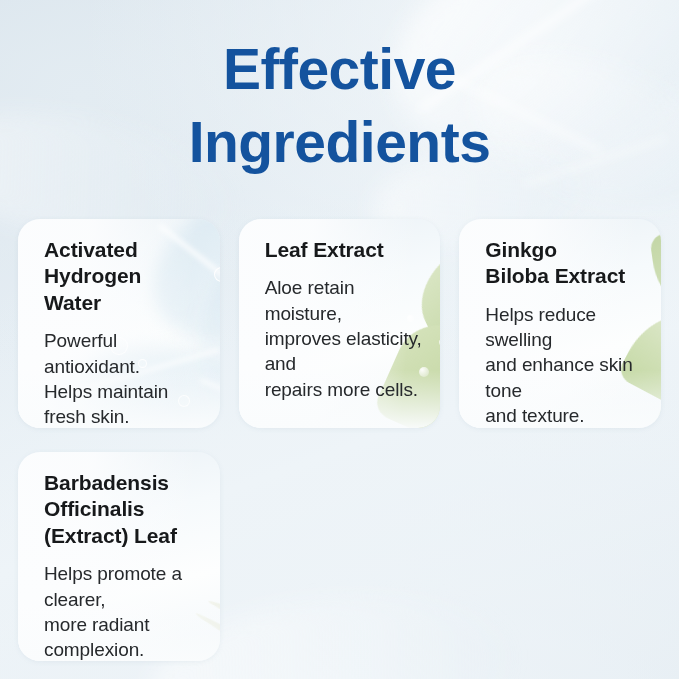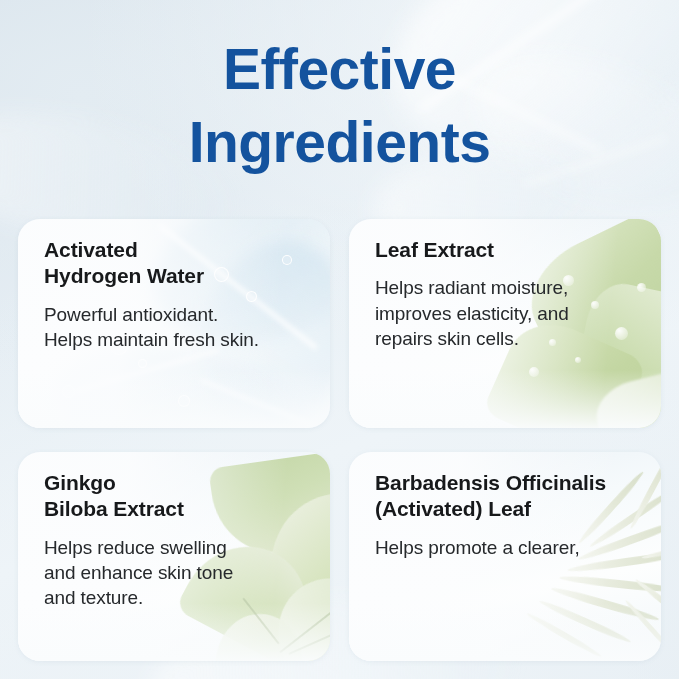--- a/index.html
+++ b/index.html
@@ -44,21 +44,21 @@
 
   
   .title{position:absolute;left:0;right:0;top:42px;text-align:center;
     font-size:57px;line-height:.98;font-weight:700;letter-spacing:-.5px;
     color:#14539e;}
   .title .ln{display:block;text-align:center;}
   .title .ln2{margin-top:17px;}
 
   
   .grid{position:absolute;left:18px;top:219px;width:643px;height:442px;
-    display:grid;grid-template-columns:1fr 1fr;grid-template-rows:209px 209px;
+    display:grid;grid-template-columns:1fr 1fr 1fr;grid-template-rows:209px 209px;
     column-gap:19px;row-gap:24px;}
 
   .card{position:relative;border-radius:22px;overflow:hidden;
     background:linear-gradient(168deg,#eaf1f6 0%,#f6fafc 34%,#fdfefe 64%,#f2f7fa 100%);
     box-shadow:0 1px 5px rgba(120,145,165,.10);}
   .card .art{position:absolute;inset:0;overflow:hidden;}
   .card .txt{position:absolute;left:26px;right:16px;top:18px;}
   .h{font-size:21px;line-height:1.26;font-weight:700;color:#17191b;
      letter-spacing:-.1px;}
   .h .l{display:block;}
@@ -199,23 +199,23 @@
         <div class="drop" style="width:9px;height:9px;left:288px;top:64px;"></div>
         <div class="drop" style="width:7px;height:7px;left:168px;top:96px;"></div>
       </div>
       <div class="fadeL"></div>
       <div class="fadeB"></div>
       <div class="txt">
         <div class="h">
           <span class="l">Leaf Extract</span>
         </div>
         <div class="p">
-          <span class="l">Helps radiant moisture,</span>
+          <span class="l">Aloe retain moisture,</span>
           <span class="l">improves elasticity, and</span>
-          <span class="l">repairs skin cells.</span>
+          <span class="l">repairs more cells.</span>
         </div>
       </div>
     </div>
 
     <div class="card">
       <div class="art">
         <div class="gink g1"></div>
         <div class="gink g2"></div>
         <div class="gink g3"></div>
         <div class="gink g4"></div>
@@ -252,22 +252,23 @@
         <div class="needle" style="width:90px;height:6px;left:258px;top:34px;transform:rotate(-62deg);"></div>
         <div class="needle" style="width:82px;height:6px;left:278px;top:150px;transform:rotate(38deg);"></div>
         <div class="needle" style="width:76px;height:5px;left:264px;top:174px;transform:rotate(48deg);"></div>
         <div class="needle" style="width:70px;height:5px;left:292px;top:96px;transform:rotate(-12deg);"></div>
       </div>
       <div class="fadeL"></div>
       <div class="fadeB"></div>
       <div class="txt">
         <div class="h">
           <span class="l">Barbadensis Officinalis</span>
-          <span class="l">(Activated) Leaf</span>
+          <span class="l">(Extract) Leaf</span>
         </div>
         <div class="p">
           <span class="l">Helps promote a clearer,</span>
+          <span class="l">more radiant complexion.</span>
         </div>
       </div>
     </div>
 
   </div>
 </div>
 
 </body></html>

